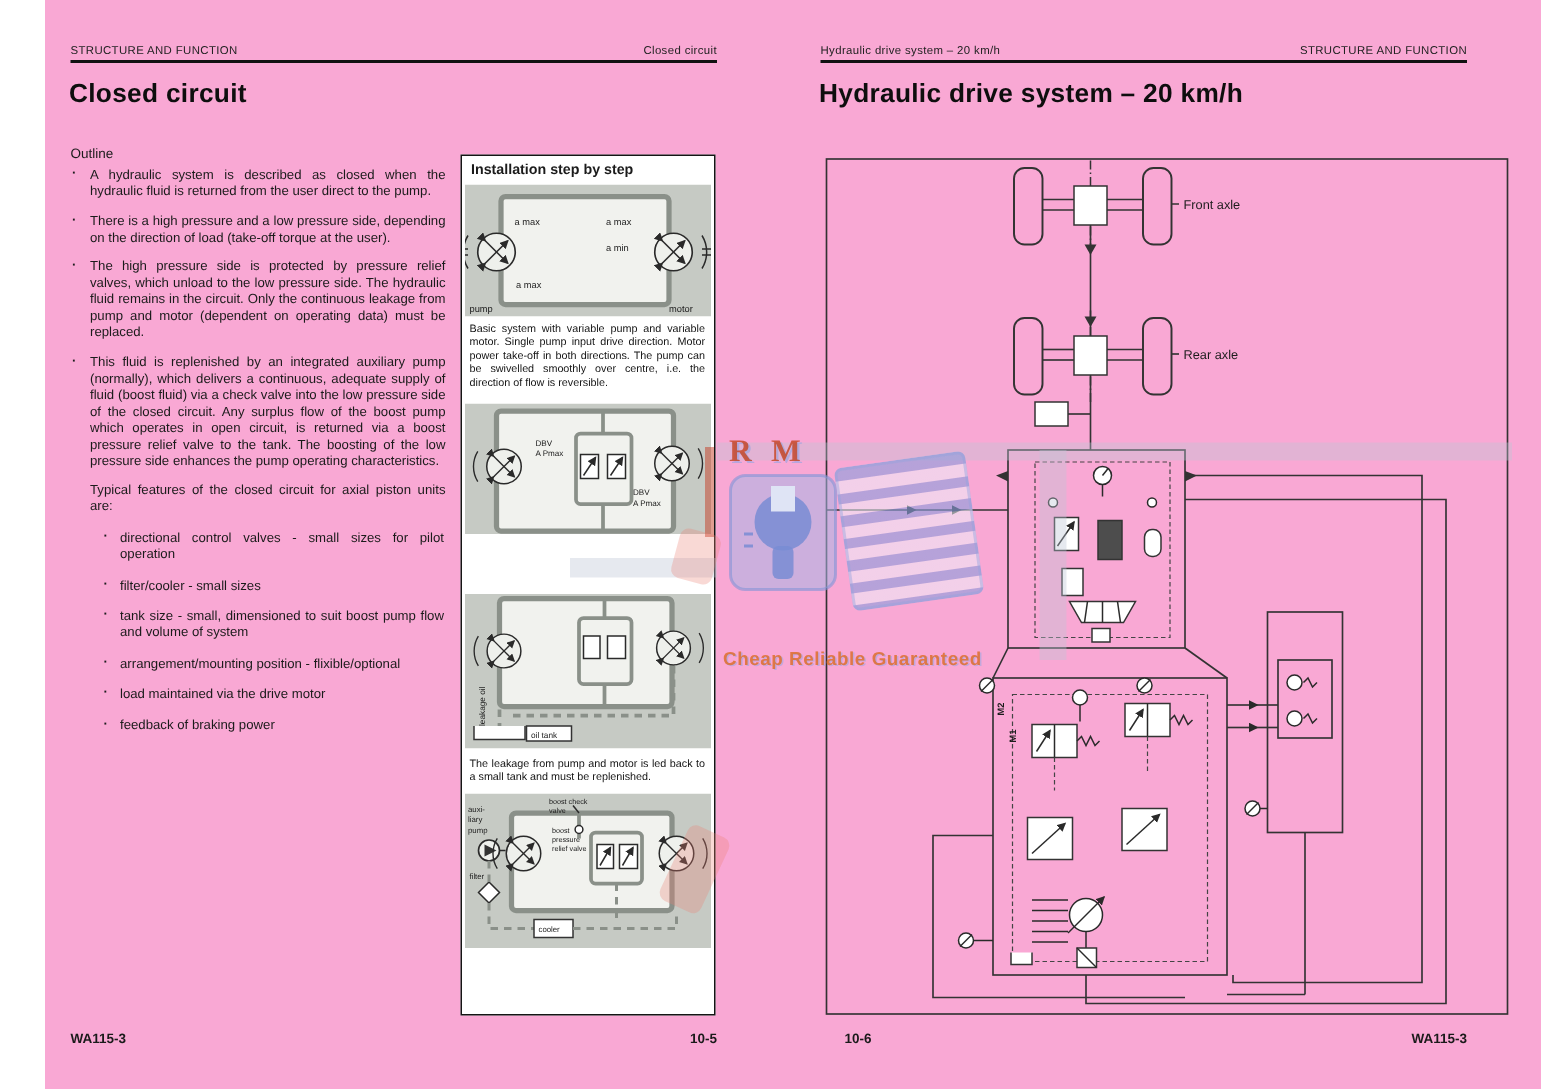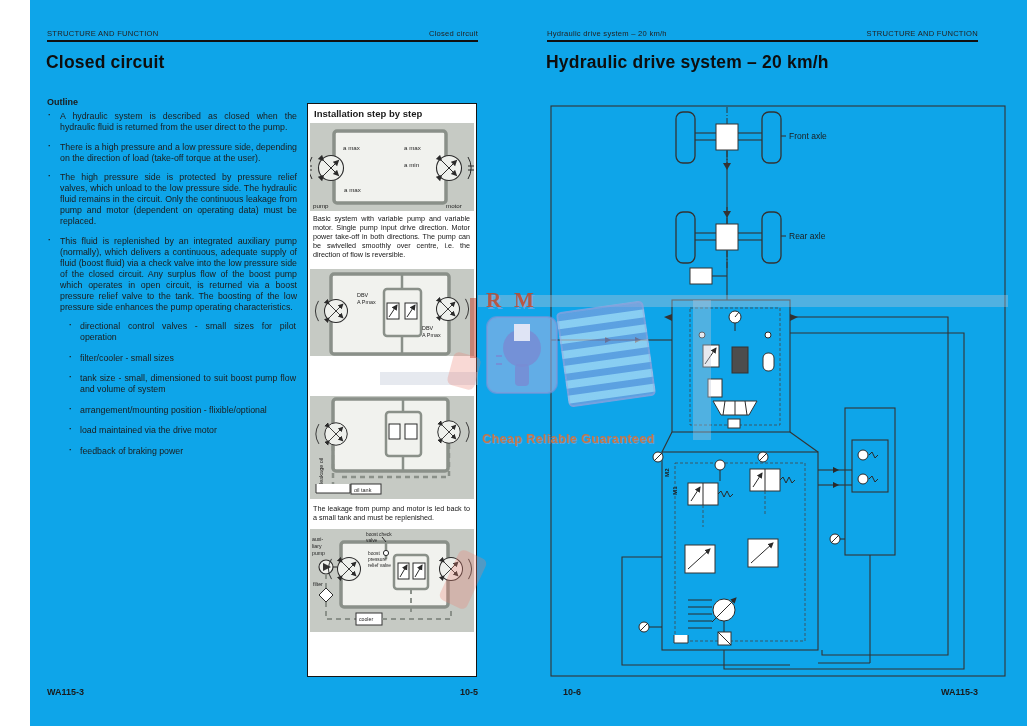--- a/index.html
+++ b/index.html
@@ -1,25 +1,25 @@
 <!DOCTYPE html>
 <html><head>
 <meta charset="utf-8">
 <style>
   html,body{margin:0;padding:0;background:#e8e8e8;}
   .stage{position:relative;width:1027px;height:726px;background:#ffffff;overflow:hidden;
          font-family:"Liberation Sans", sans-serif;color:#1b1b1b;}
   .abs{position:absolute;}
   .scanbar{position:absolute;left:30px;width:978px;background:#0d0d0d;}
-  .page{position:absolute;top:0;height:726px;background:#0ea5e9;}
+  .page{position:absolute;top:0;height:726px;background:#f9a8d4;}
   .hdr{position:absolute;font-size:7.6px;letter-spacing:.25px;color:#222;white-space:nowrap;}
   .rule{position:absolute;height:1.5px;background:#111;}
   .ptitle{position:absolute;font-size:17.5px;font-weight:bold;color:#0e0e0e;letter-spacing:.2px;white-space:nowrap;}
   .foot{position:absolute;font-size:9px;font-weight:bold;color:#1a1a1a;white-space:nowrap;}
-  .outline-h{position:absolute;font-size:9px;font-weight:bold;}
+  .outline-h{position:absolute;font-size:9px;font-weight:normal;}
   .bullets{position:absolute;width:250px;}
   .bul{position:relative;padding-left:13px;margin-bottom:8.5px;font-size:8.8px;line-height:11px;text-align:justify;}
   .bul .mk{position:absolute;left:1px;top:-1px;font-weight:bold;}
   .intro{font-size:8.8px;line-height:11px;margin:1px 0 10px 13px;text-align:justify;}
   .feat{position:relative;margin-left:21px;padding-left:12px;width:216px;margin-bottom:9.5px;
         font-size:8.8px;line-height:11px;text-align:justify;}
   .feat .mk{position:absolute;left:1px;top:-1px;font-weight:bold;}
   .sidebar{position:absolute;border:1.5px solid #151515;background:#fff;box-sizing:border-box;padding-left:48px;}
   .sb-title{position:absolute;left:6px;top:4px;font-size:9.5px;font-weight:bold;}
   .panel{position:absolute;left:2px;width:164px;}
@@ -90,20 +90,21 @@
         <span>There is a high pressure and a low pressure side, depending on the direction of load (take-off torque at the user).</span>
       </div>
       <div class="bul">
         <span class="mk">·</span>
         <span>The high pressure side is protected by pressure relief valves, which unload to the low pressure side. The hydraulic fluid remains in the circuit. Only the continuous leakage from pump and motor (dependent on operating data) must be replaced.</span>
       </div>
       <div class="bul">
         <span class="mk">·</span>
         <span>This fluid is replenished by an integrated auxiliary pump (normally), which delivers a continuous, adequate supply of fluid (boost fluid) via a check valve into the low pressure side of the closed circuit. Any surplus flow of the boost pump which operates in open circuit, is returned via a boost pressure relief valve to the tank. The boosting of the low pressure side enhances the pump operating characteristics.</span>
       </div>
+      <div class="intro">Typical features of the closed circuit for axial piston units are:</div>
       <div class="feat">
         <span class="mk">·</span>
         <span>directional control valves - small sizes for pilot operation</span>
       </div>
       <div class="feat">
         <span class="mk">·</span>
         <span>filter/cooler - small sizes</span>
       </div>
       <div class="feat">
         <span class="mk">·</span>

